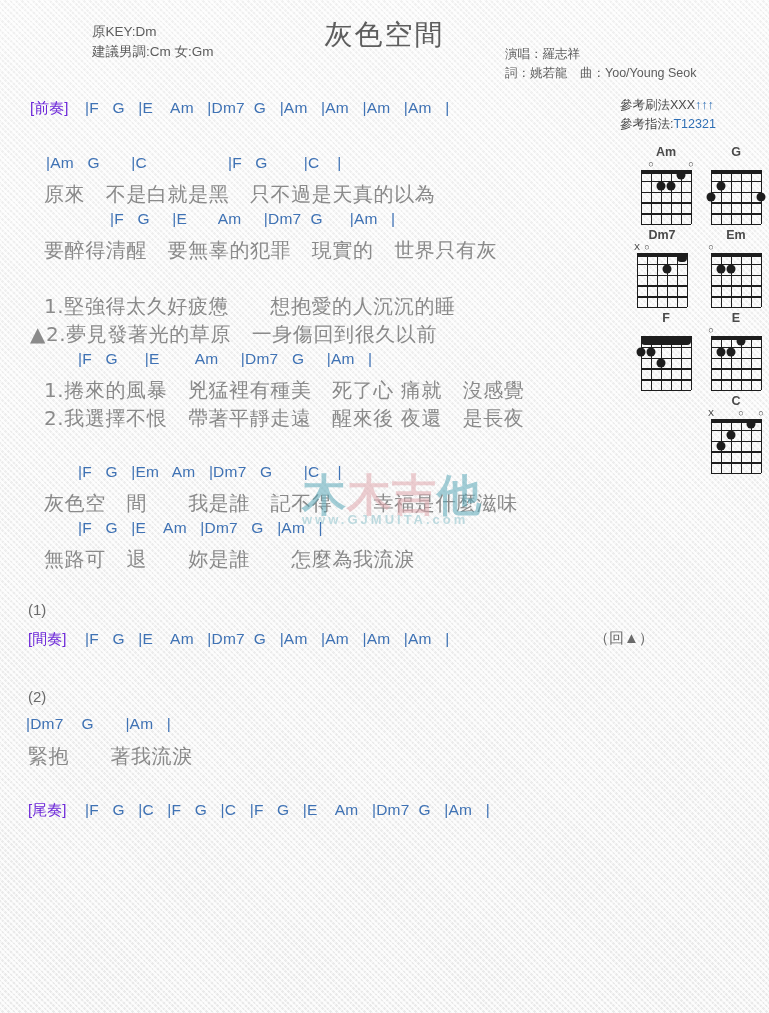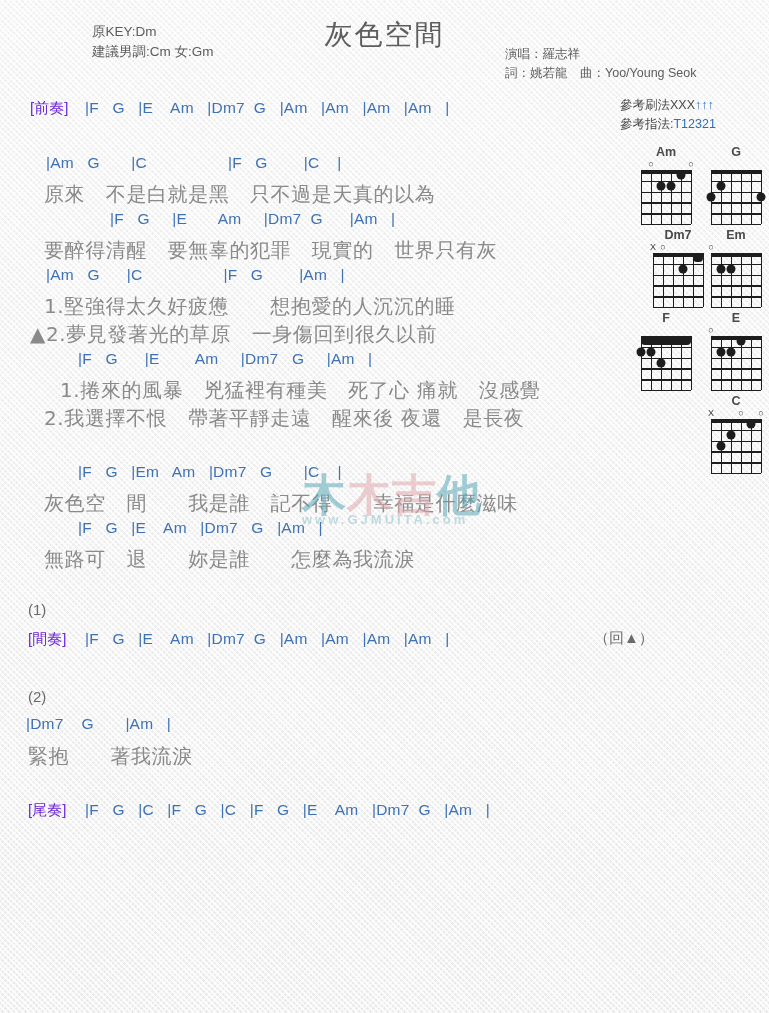--- a/index.html
+++ b/index.html
@@ -116,26 +116,25 @@
 
   <div class="line sect" style="left:30px;top:99px;">[前奏]</div>
   <div class="line chordline" style="left:85px;top:99px;">|F   G   |E    Am   |Dm7  G   |Am   |Am   |Am   |Am   |</div>
 
   <div class="line chordline" style="left:46px;top:154px;">|Am   G       |C                  |F   G        |C    |</div>
   <div class="line lyricline" style="left:44px;top:181px;">原來　不是白就是黑　只不過是天真的以為</div>
 
   <div class="line chordline" style="left:110px;top:210px;">|F   G     |E       Am     |Dm7  G      |Am   |</div>
   <div class="line lyricline" style="left:44px;top:237px;">要醉得清醒　要無辜的犯罪　現實的　世界只有灰</div>
 
-  <div class="line chordline" style="left:46px;top:266px;">|Am   G      |C                  |F   G        |Am   |</div>
   <div class="line lyricline" style="left:44px;top:293px;">1.堅強得太久好疲憊　　想抱愛的人沉沉的睡</div>
   <div class="line lyricline" style="left:30px;top:321px;">▲2.夢見發著光的草原　一身傷回到很久以前</div>
 
   <div class="line chordline" style="left:78px;top:350px;">|F   G      |E        Am     |Dm7   G     |Am   |</div>
-  <div class="line lyricline" style="left:44px;top:377px;margin-left:16px;">1.捲來的風暴　兇猛裡有種美　死了心 痛就　沒感覺</div>
+  <div class="line lyricline" style="left:44px;top:377px;">1.捲來的風暴　兇猛裡有種美　死了心 痛就　沒感覺</div>
   <div class="line lyricline" style="left:44px;top:405px;">2.我選擇不恨　帶著平靜走遠　醒來後 夜還　是長夜</div>
 
   <div class="line chordline" style="left:78px;top:463px;">|F   G   |Em   Am   |Dm7   G       |C    |</div>
   <div class="line lyricline" style="left:44px;top:490px;">灰色空　間　　我是誰　記不得　　幸福是什麼滋味</div>
 
   <div class="line chordline" style="left:78px;top:519px;">|F   G   |E    Am   |Dm7   G   |Am   |</div>
   <div class="line lyricline" style="left:44px;top:546px;">無路可　退　　妳是誰　　怎麼為我流淚</div>
 
   <div class="line marker" style="left:28px;top:601px;">(1)</div>
   <div class="line sect" style="left:28px;top:630px;">[間奏]</div>
@@ -193,21 +192,21 @@
           <div class="str" style="left: 10px;"></div>
           <div class="str" style="left: 20px;"></div>
           <div class="str" style="left: 30px;"></div>
           <div class="str" style="left: 40px;"></div>
           <div class="str" style="left: 50px;"></div>
           <div class="dot" style="left: 10px; top: 16.2px;"></div>
           <div class="dot" style="left: 0px; top: 27px;"></div>
           <div class="dot" style="left: 50px; top: 27px;"></div>
         </div>
       </div>
-      <div class="diag" style="left: 20px; top: 83px;">
+      <div class="diag" style="left: 4px; top: 83px;">
         <div class="name">Dm7</div>
         <div class="marks">
           <span style="left: 3px;">X</span>
           <span style="left: 13px;">○</span>
         </div>
         <div class="grid-wrap">
           <div class="nut"></div>
           <div class="fret" style="top: 10.8px;"></div>
           <div class="fret" style="top: 21.6px;"></div>
           <div class="fret" style="top: 32.4px;"></div>

